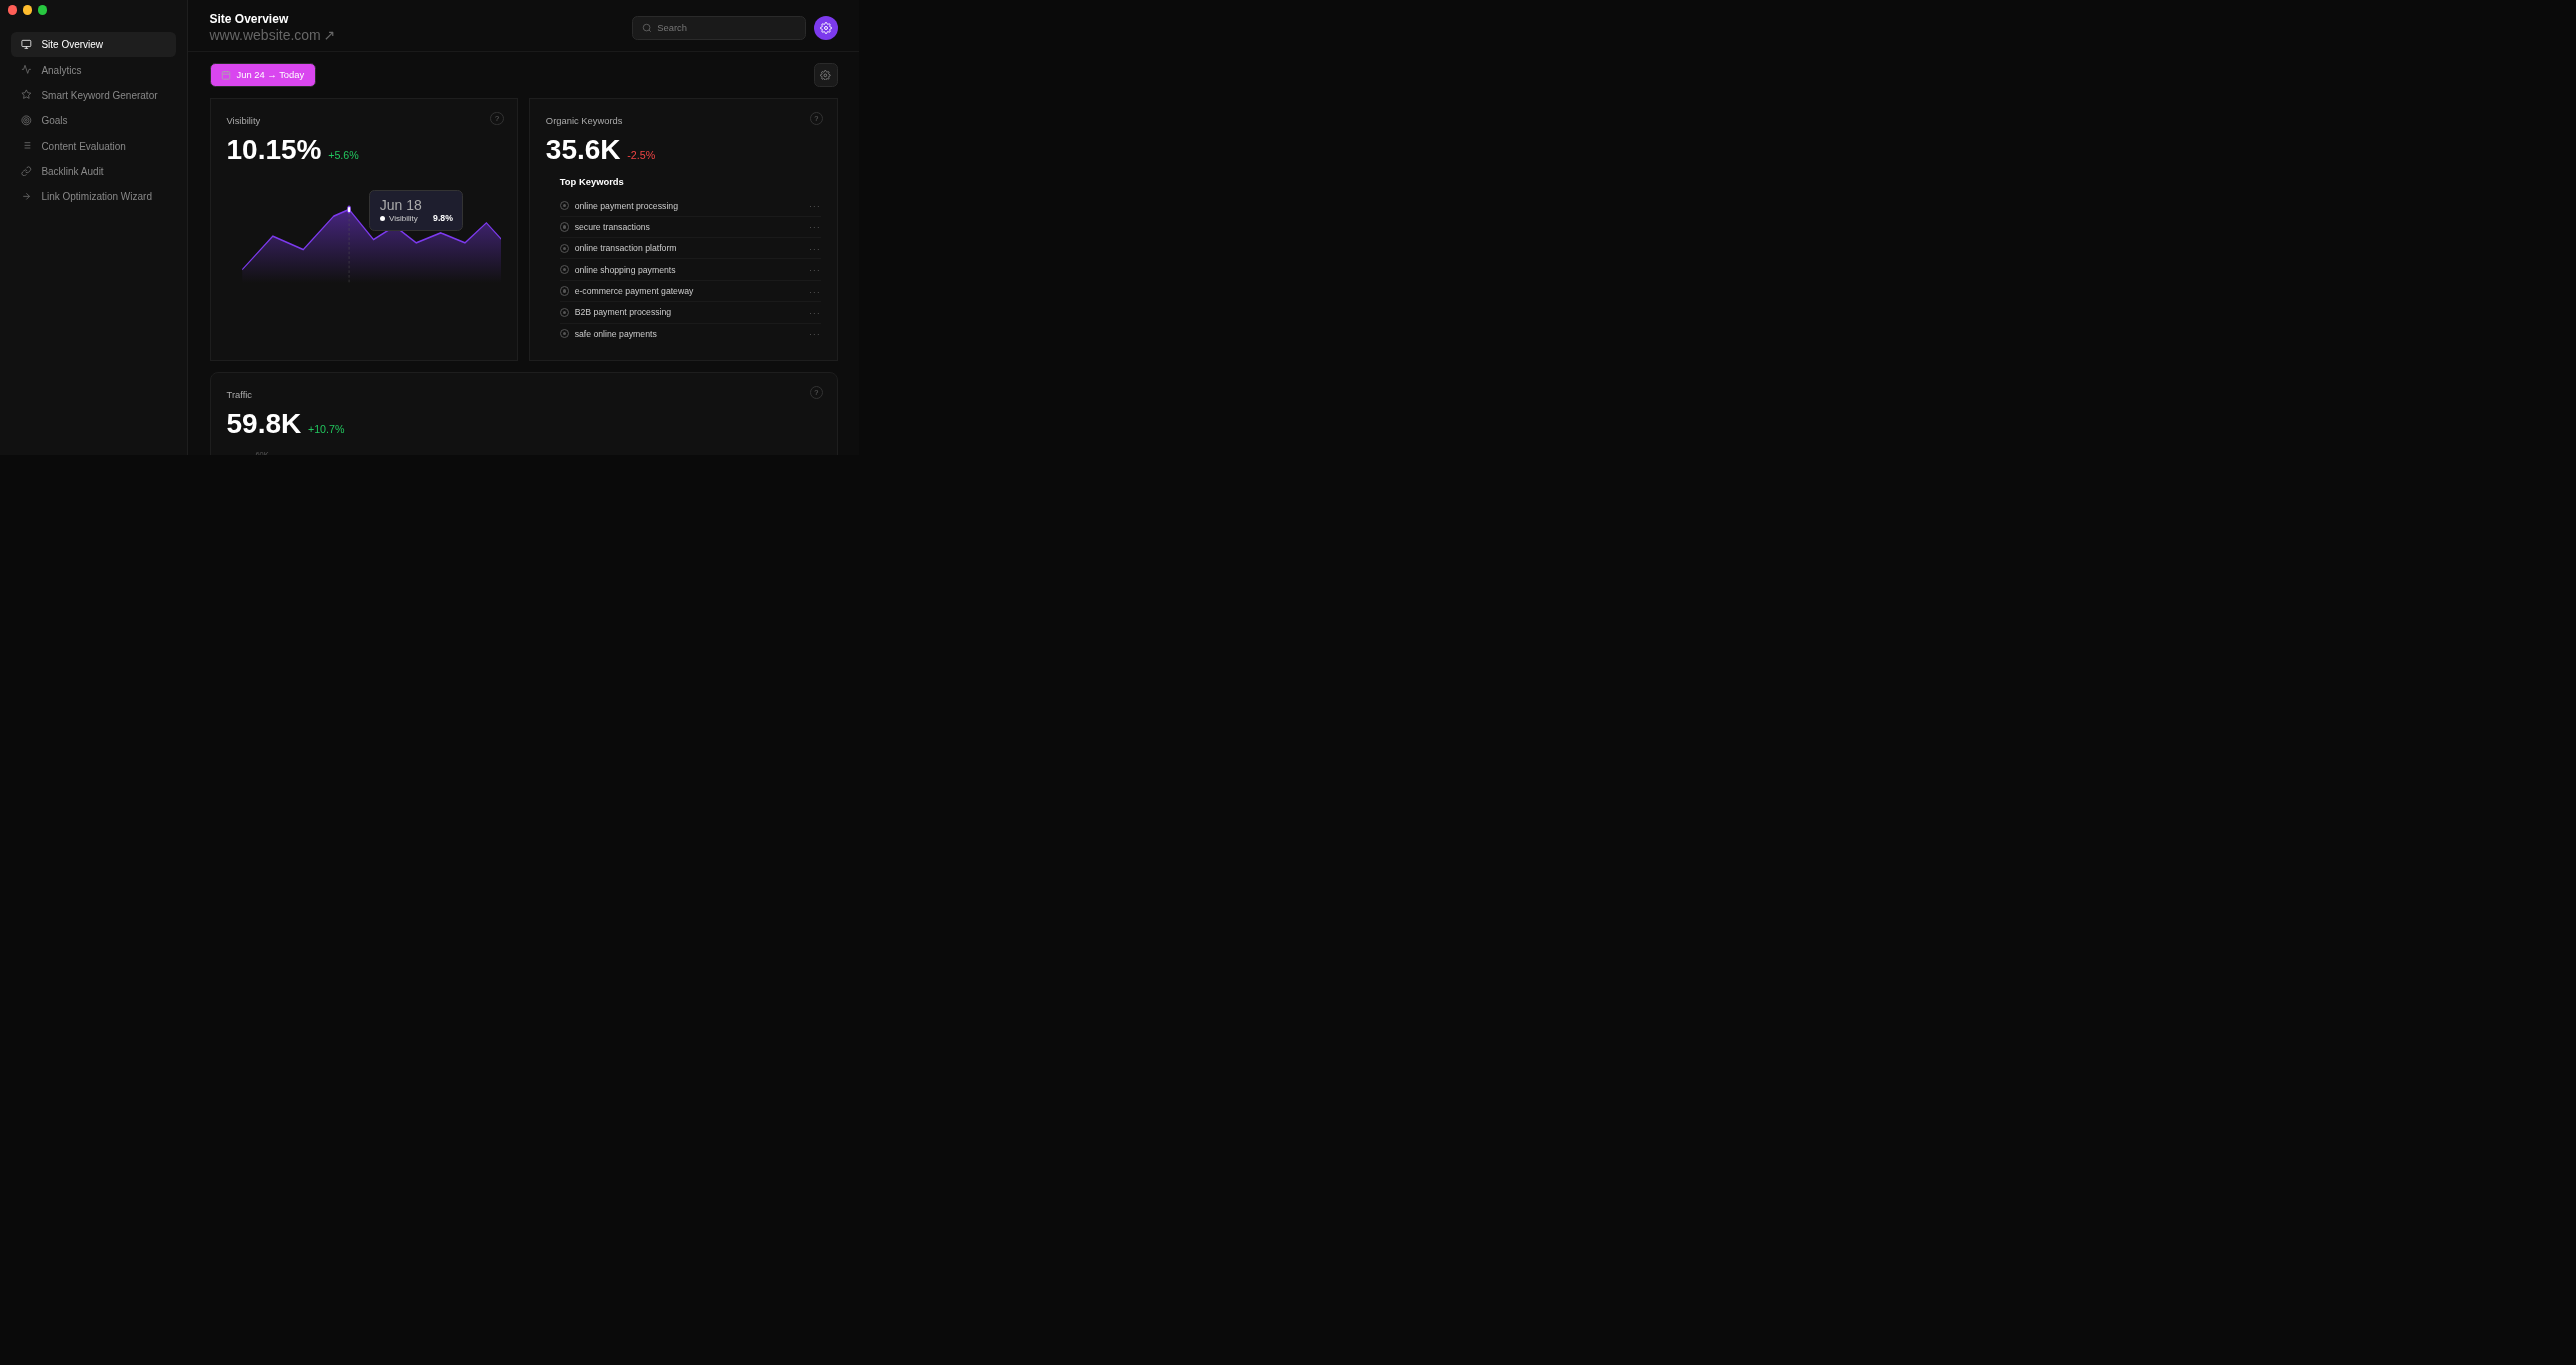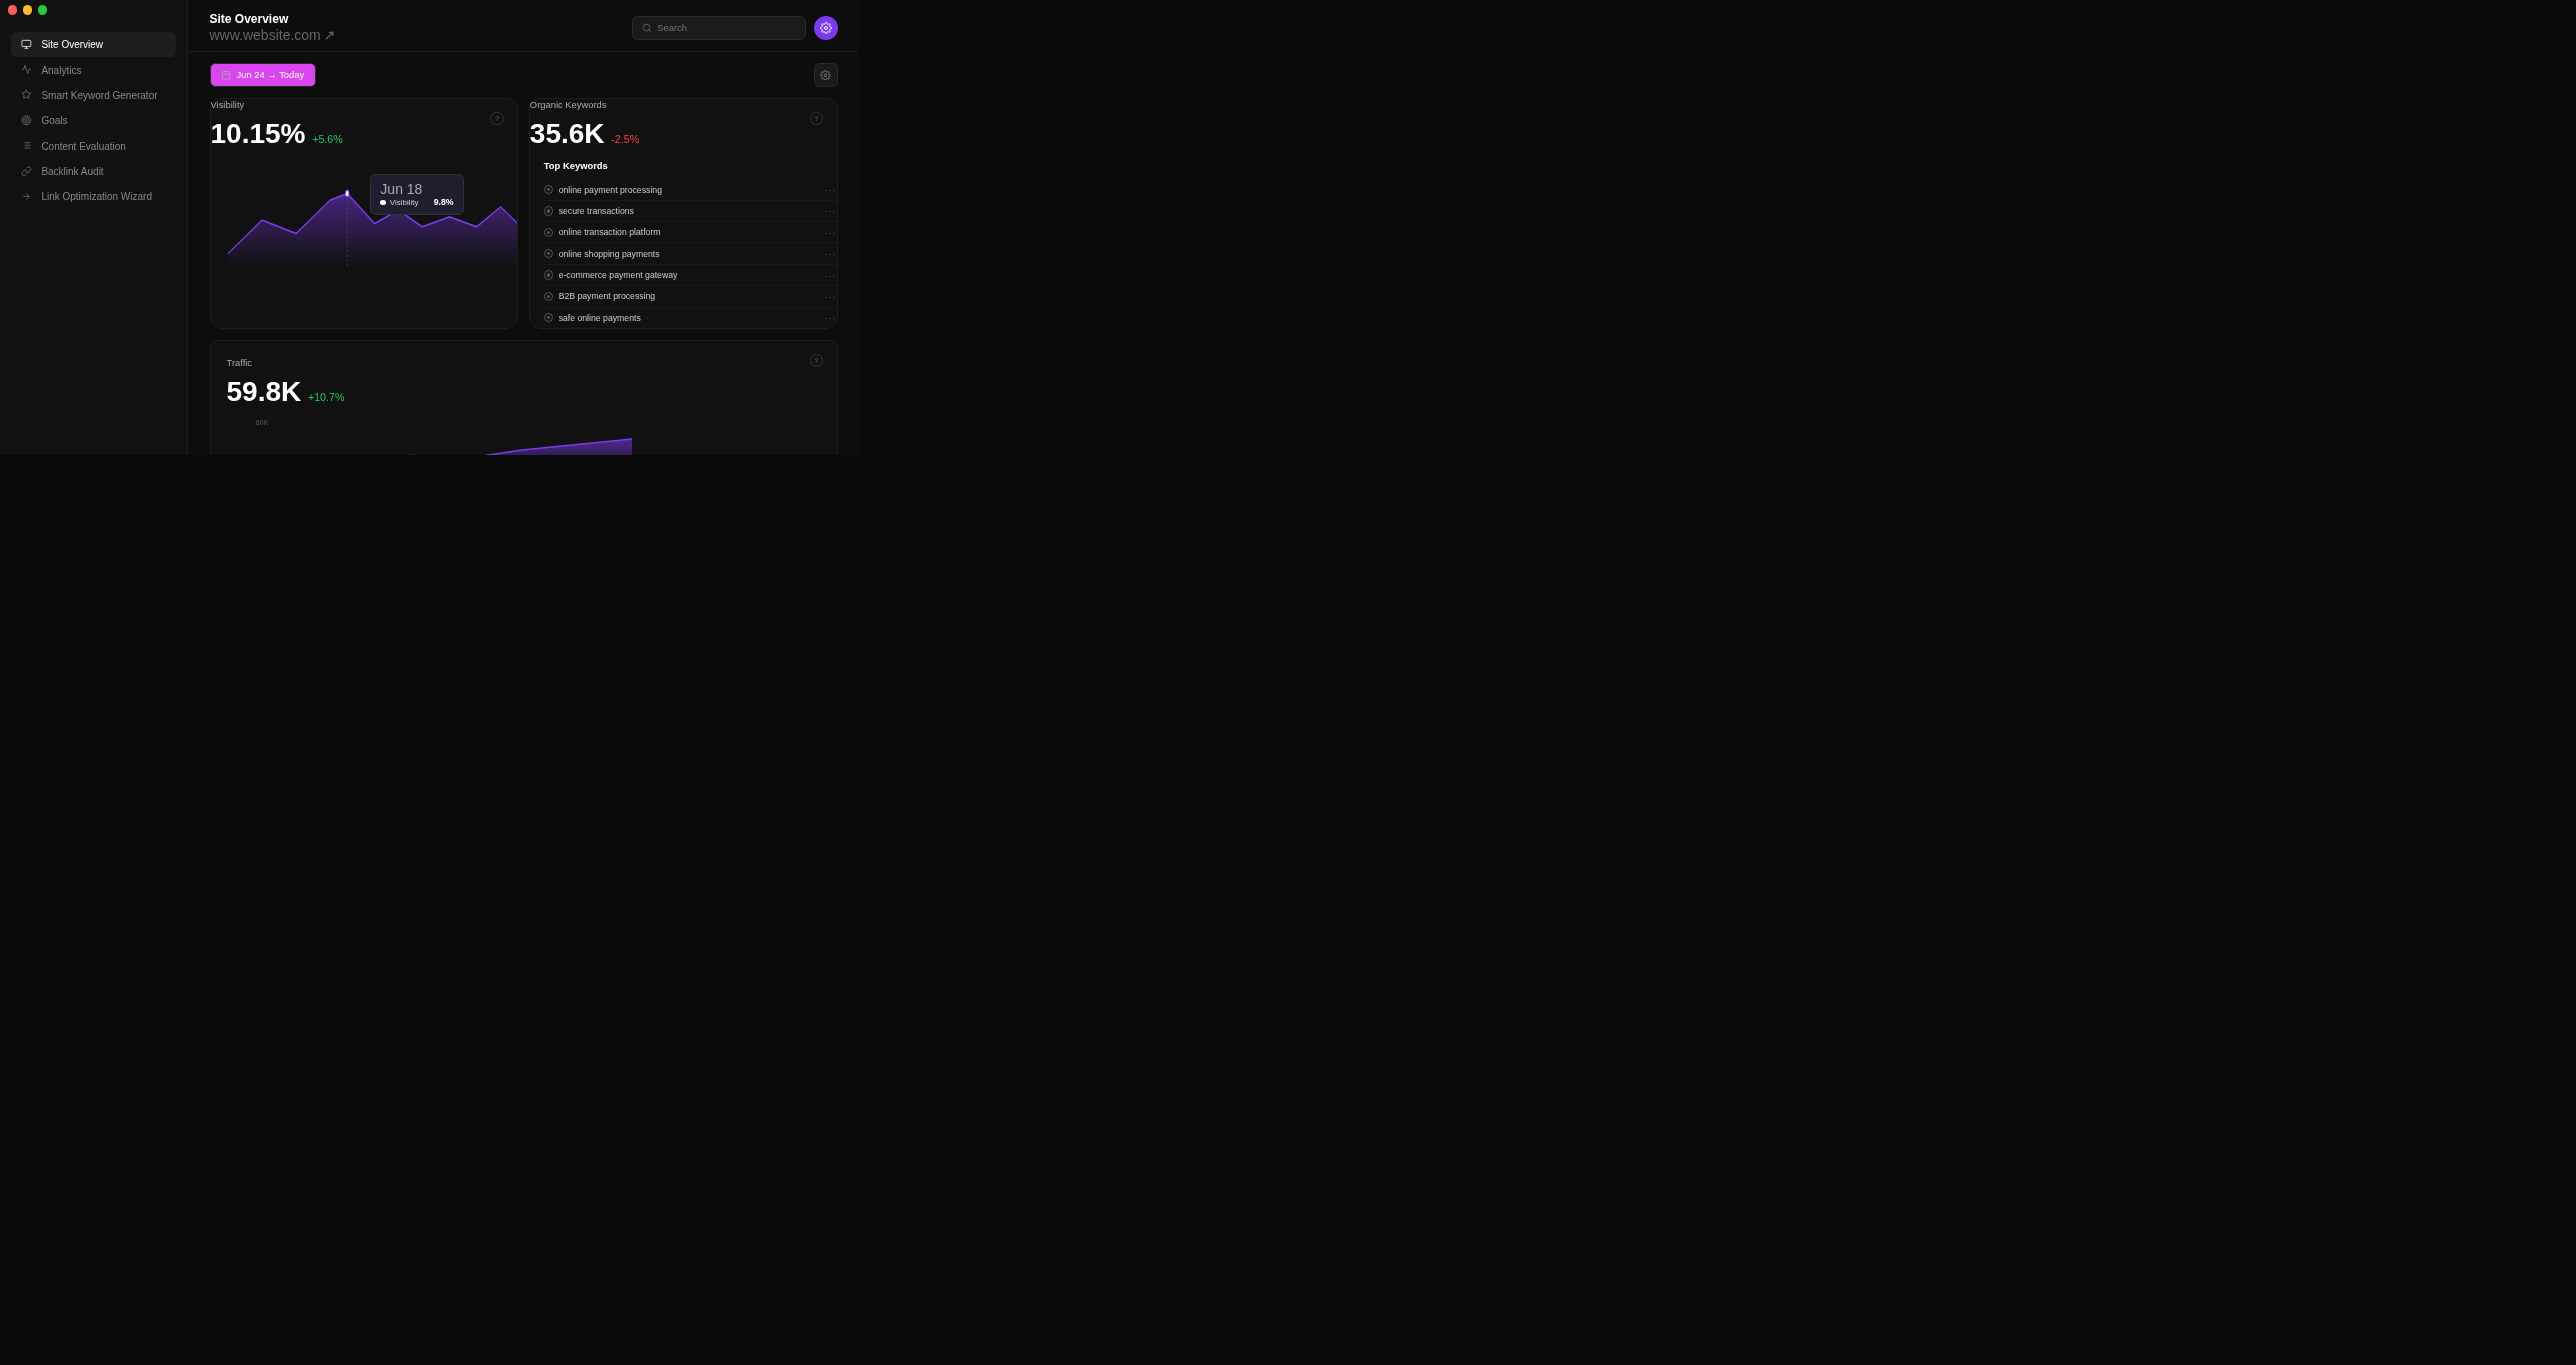--- a/index.html
+++ b/index.html
@@ -179,21 +179,22 @@
     
     .top-row {
       display: grid;
       grid-template-columns: 1fr 1fr;
       gap: 10.7px;
     }
 
     .card {
       background: #111;
       border: 0.7px solid #1e1e1e;
-      border-radius: 12px;
+      border-radius: 0;
+      padding: 16px;
       position: relative;
     }
 
     .card-label {
       font-size: 9.4px;
       color: #aaa;
       margin-bottom: 5.4px;
     }
     .card-value {
       font-size: 28px;

